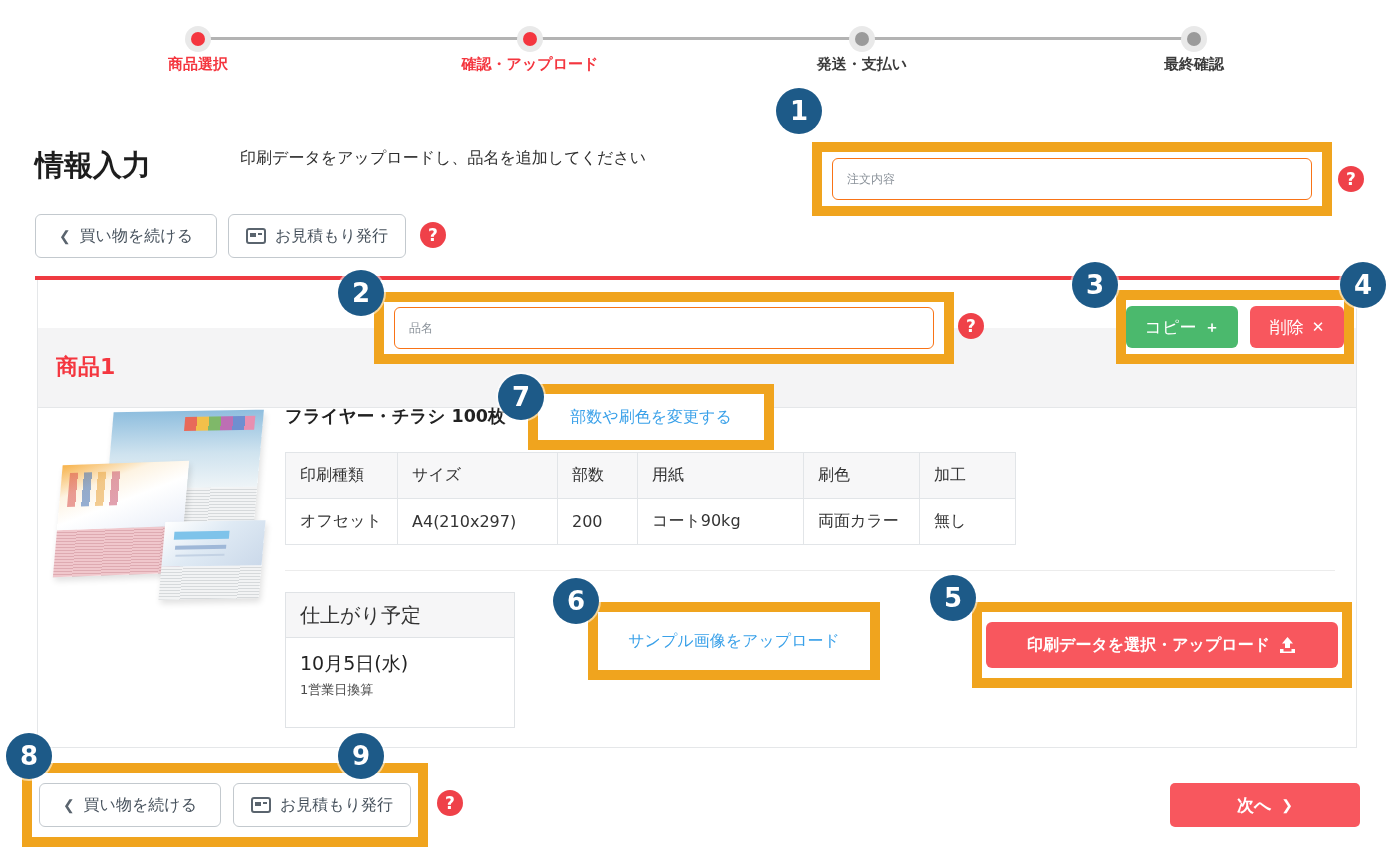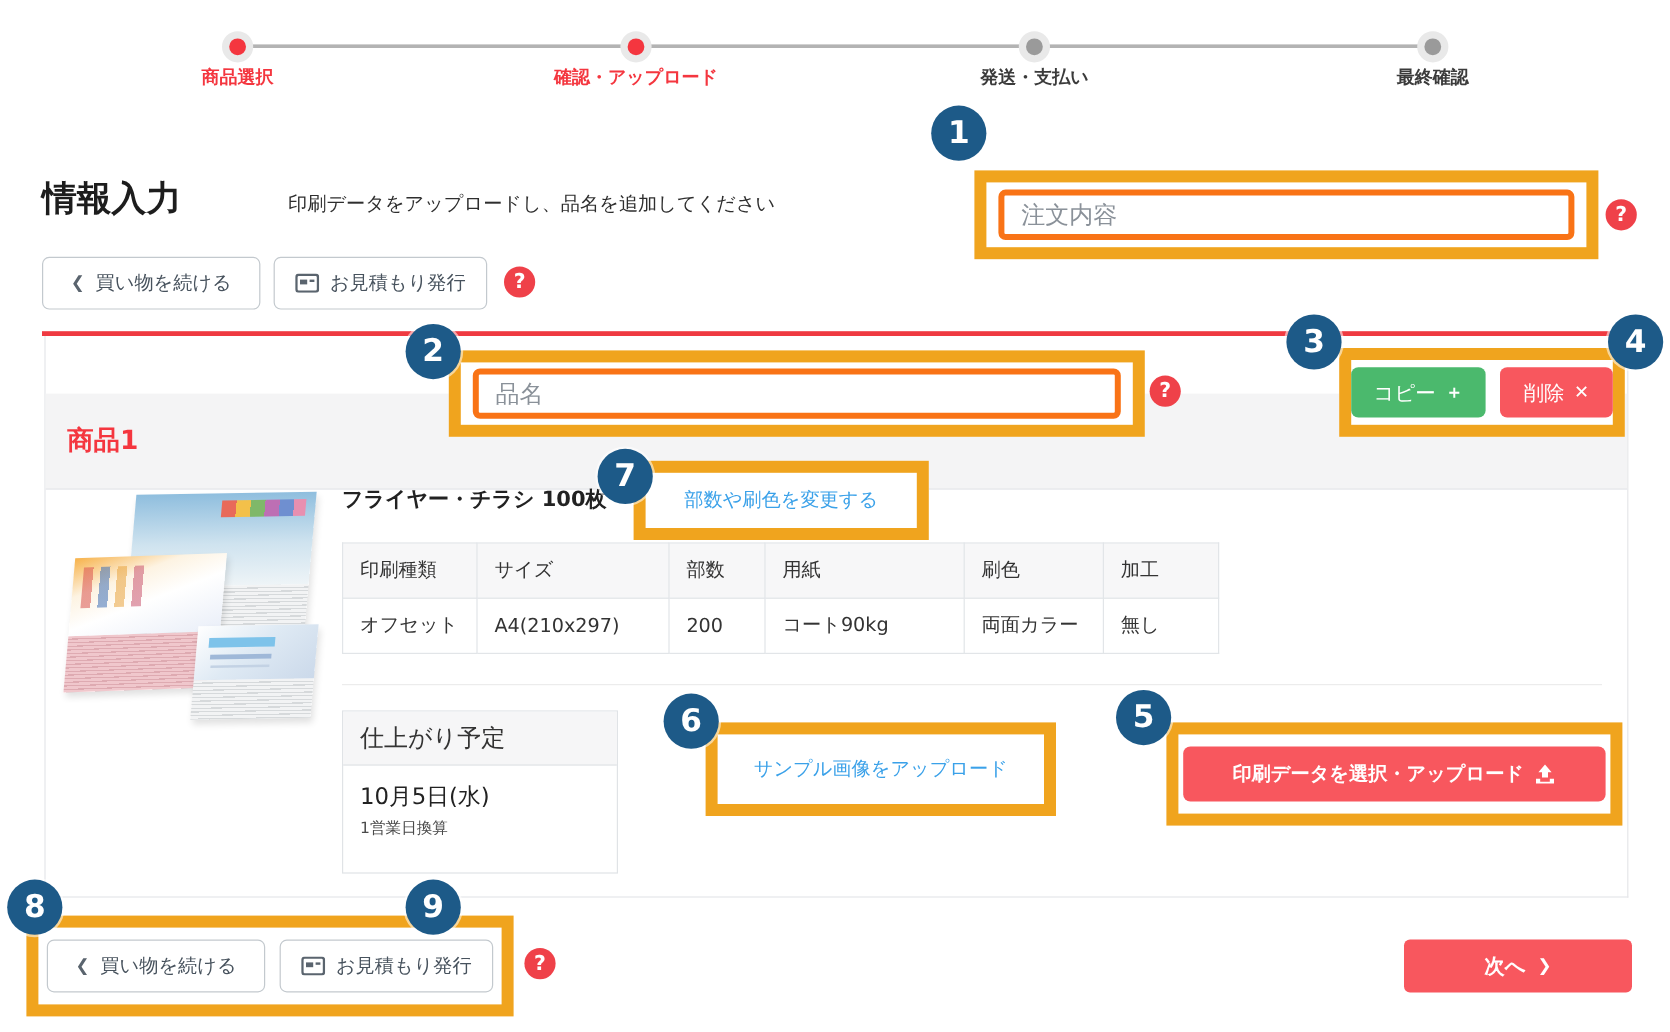--- a/index.html
+++ b/index.html
@@ -11,27 +11,27 @@
   .step-dot { position:absolute; top:26px; width:26px; height:26px; border-radius:50%; background:#e9e9e9; display:flex; align-items:center; justify-content:center; }
   .step-dot .core { width:14px; height:14px; border-radius:50%; }
   .step-dot.active .core { background:#f4363f; }
   .step-dot.inactive .core { background:#9a9a9a; }
   .step-label { position:absolute; top:55px; width:220px; text-align:center; font-size:15px; font-weight:bold; }
   .step-label.active { color:#f4363f; }
   .step-label.inactive { color:#3b3b3b; }
 
   
   .page-title { position:absolute; left:35px; top:146px; font-size:29px; font-weight:bold; color:#1d1d1d; }
-  .page-subtitle { position:absolute; left:240px; top:160px; font-size:16px; color:#2e2e2e; }
+  .page-subtitle { position:absolute; left:240px; top:148px; font-size:16px; color:#2e2e2e; }
 
   
   .hl { position:absolute; border:10px solid #f0a41e; background:#fff; display:flex; align-items:center; justify-content:center; }
   .badge { position:absolute; width:46px; height:46px; border-radius:50%; background:#1d5a88; color:#fff; font-size:26px; font-weight:bold; display:flex; align-items:center; justify-content:center; z-index:30; box-shadow:0 0 0 2px rgba(255,255,255,.55); }
   .help { position:absolute; width:26px; height:26px; border-radius:50%; background:#ef4149; color:#fff; font-size:17px; font-weight:bold; display:flex; align-items:center; justify-content:center; cursor:pointer; }
-  .txt-input { width:100%; height:42px; border:5px solid #f97316; border-radius:6px; padding:0 14px; font-size:20px; color:#333; outline:none; font-family:inherit; }
+  .txt-input { width:100%; height:42px; border:1px solid #f97316; border-radius:6px; padding:0 14px; font-size:12px; color:#333; outline:none; font-family:inherit; }
   .txt-input::placeholder { color:#8a9199; }
   .ghost-btn { display:inline-flex; align-items:center; justify-content:center; gap:9px; height:44px; background:#fff; border:1px solid #c3c9ce; border-radius:6px; font-size:16px; color:#47525d; cursor:pointer; font-family:inherit; }
   .chev { font-size:14px; font-weight:bold; color:#5a646e; }
   .link { font-size:16px; color:#3aa1e9; text-decoration:none; cursor:pointer; }
 
   
   .toolbar-btn1 { position:absolute; left:35px; top:214px; width:182px; }
   .toolbar-btn2 { position:absolute; left:228px; top:214px; width:178px; }
   .toolbar-help { left:420px; top:222px; }
 

